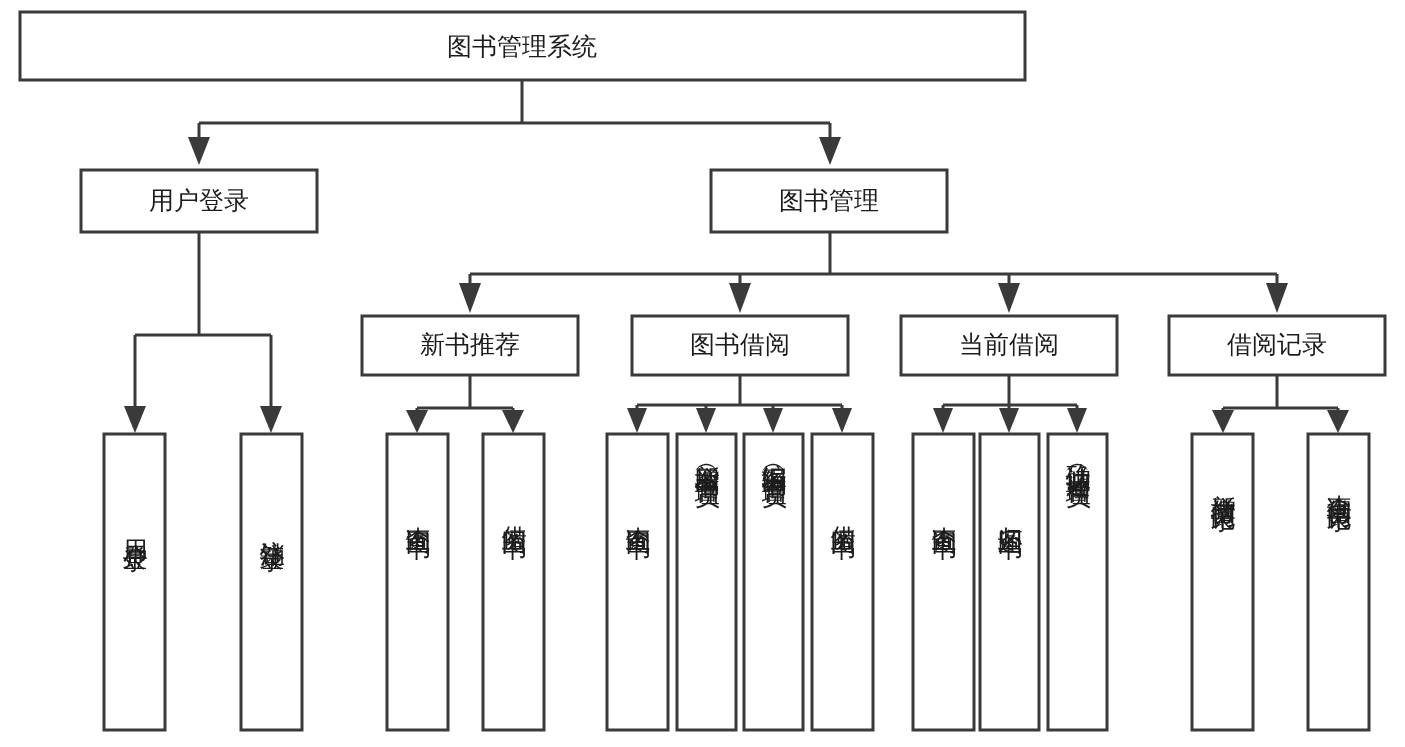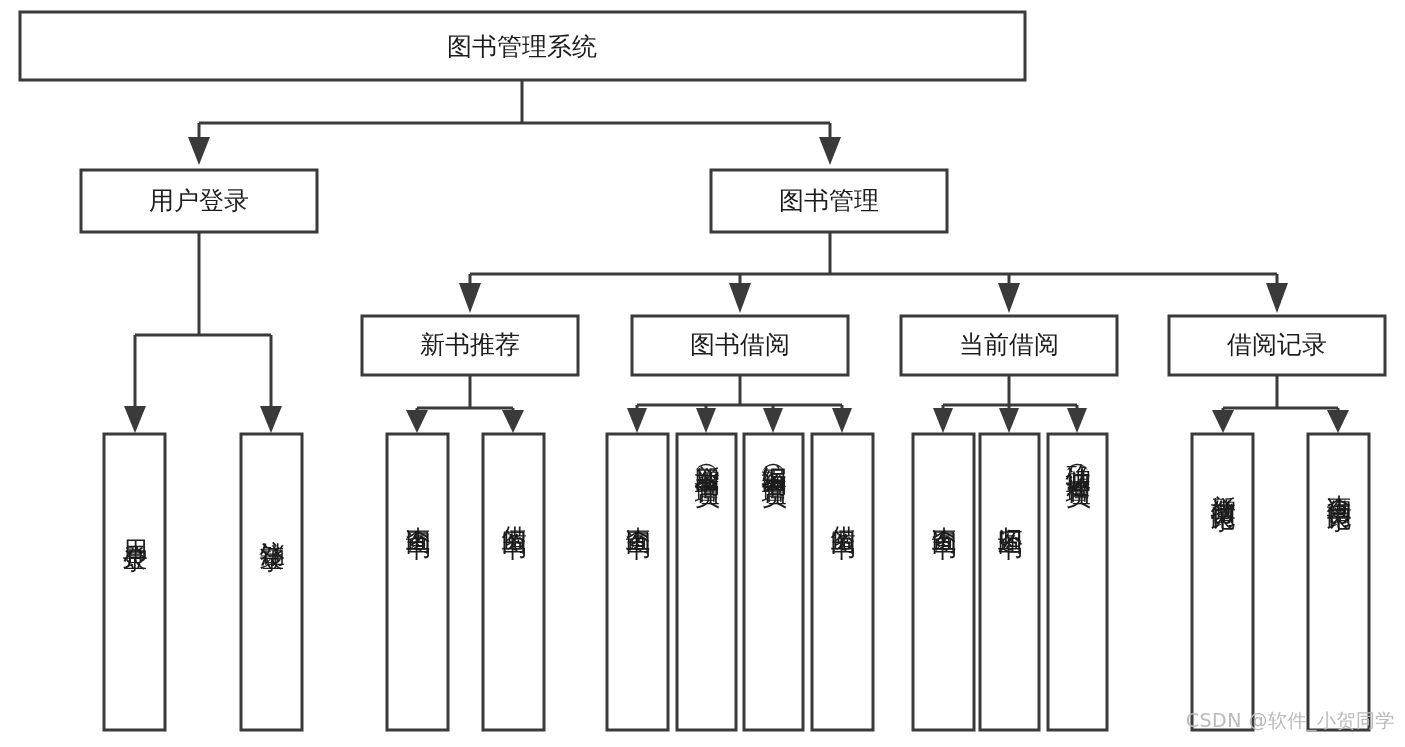--- a/index.html
+++ b/index.html
@@ -238,14 +238,13 @@
     <span class="vlabel" style="margin-top:10px;">确认归还（管理员）</span>
   </div>
 
   <div class="vlabel-wrap" style="left:1192px; top:434px; width:61px; height:296px;">
     <span class="vlabel" style="margin-top:40px;">新增借阅记录</span>
   </div>
   <div class="vlabel-wrap" style="left:1308px; top:434px; width:61px; height:296px;">
     <span class="vlabel" style="margin-top:40px;">查询借阅记录</span>
   </div>
 
-  <div id="watermark">CSDN @软件_小贺同学</div>
 </div>
 
 </body></html>

